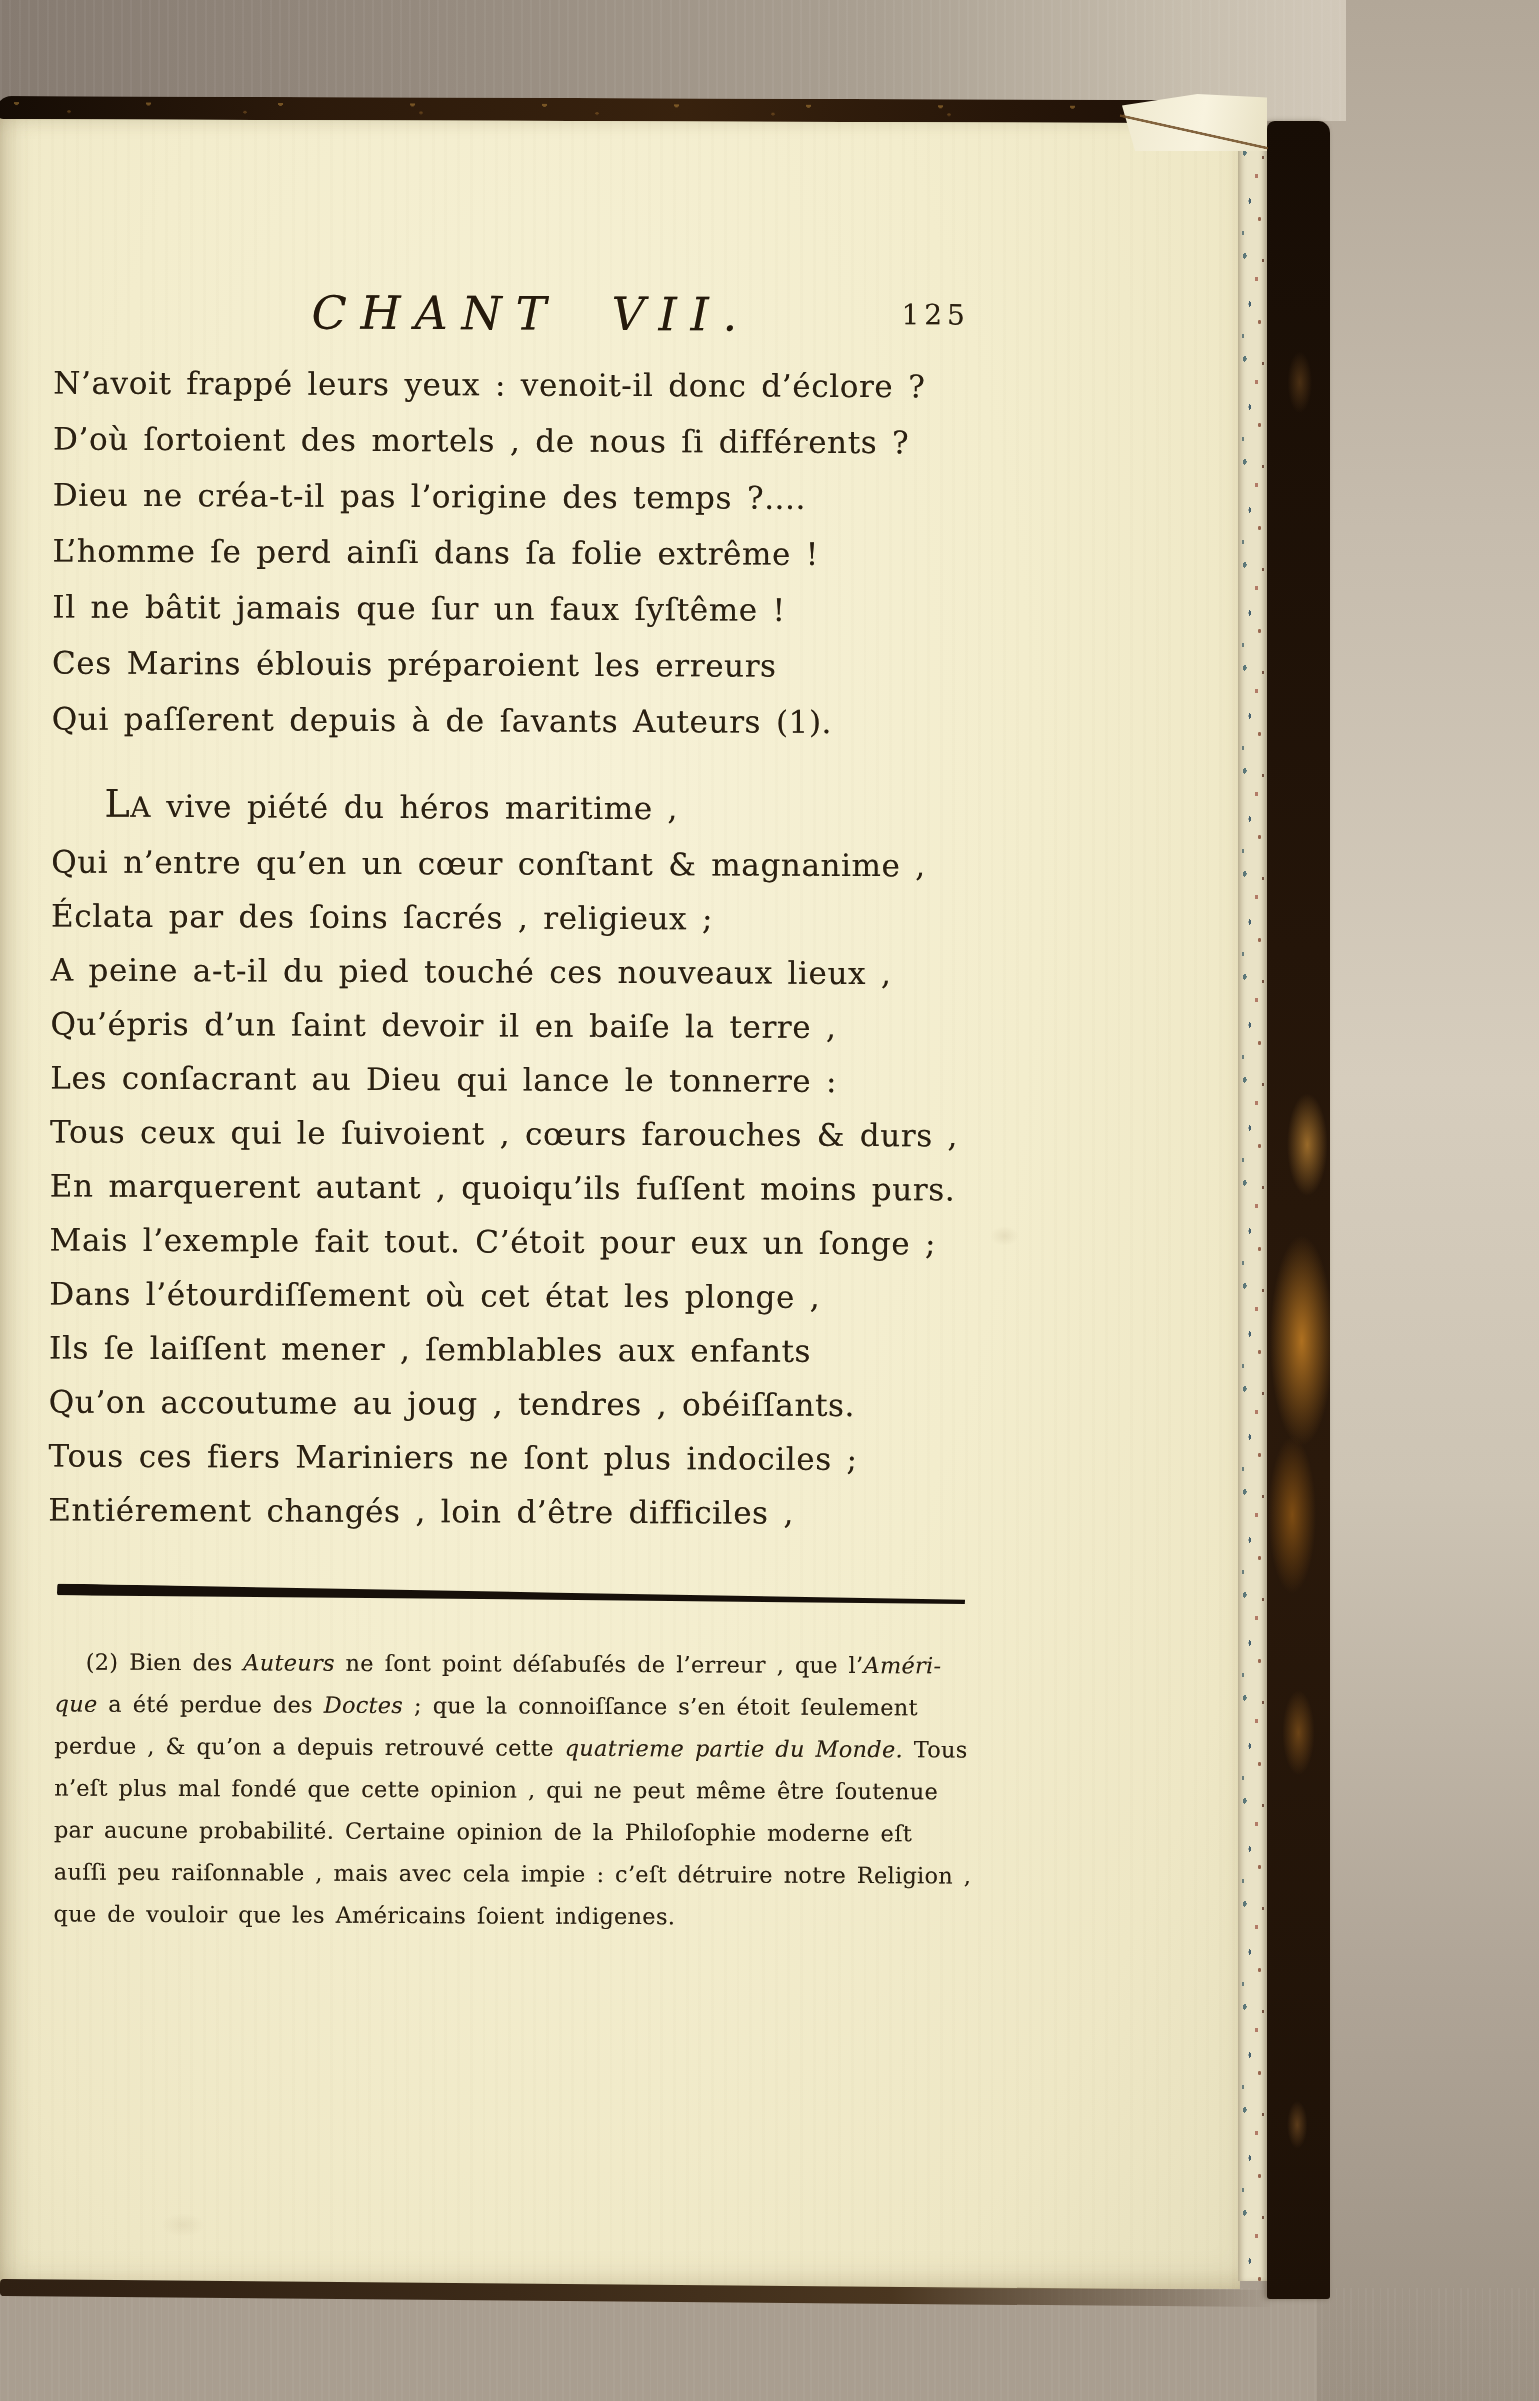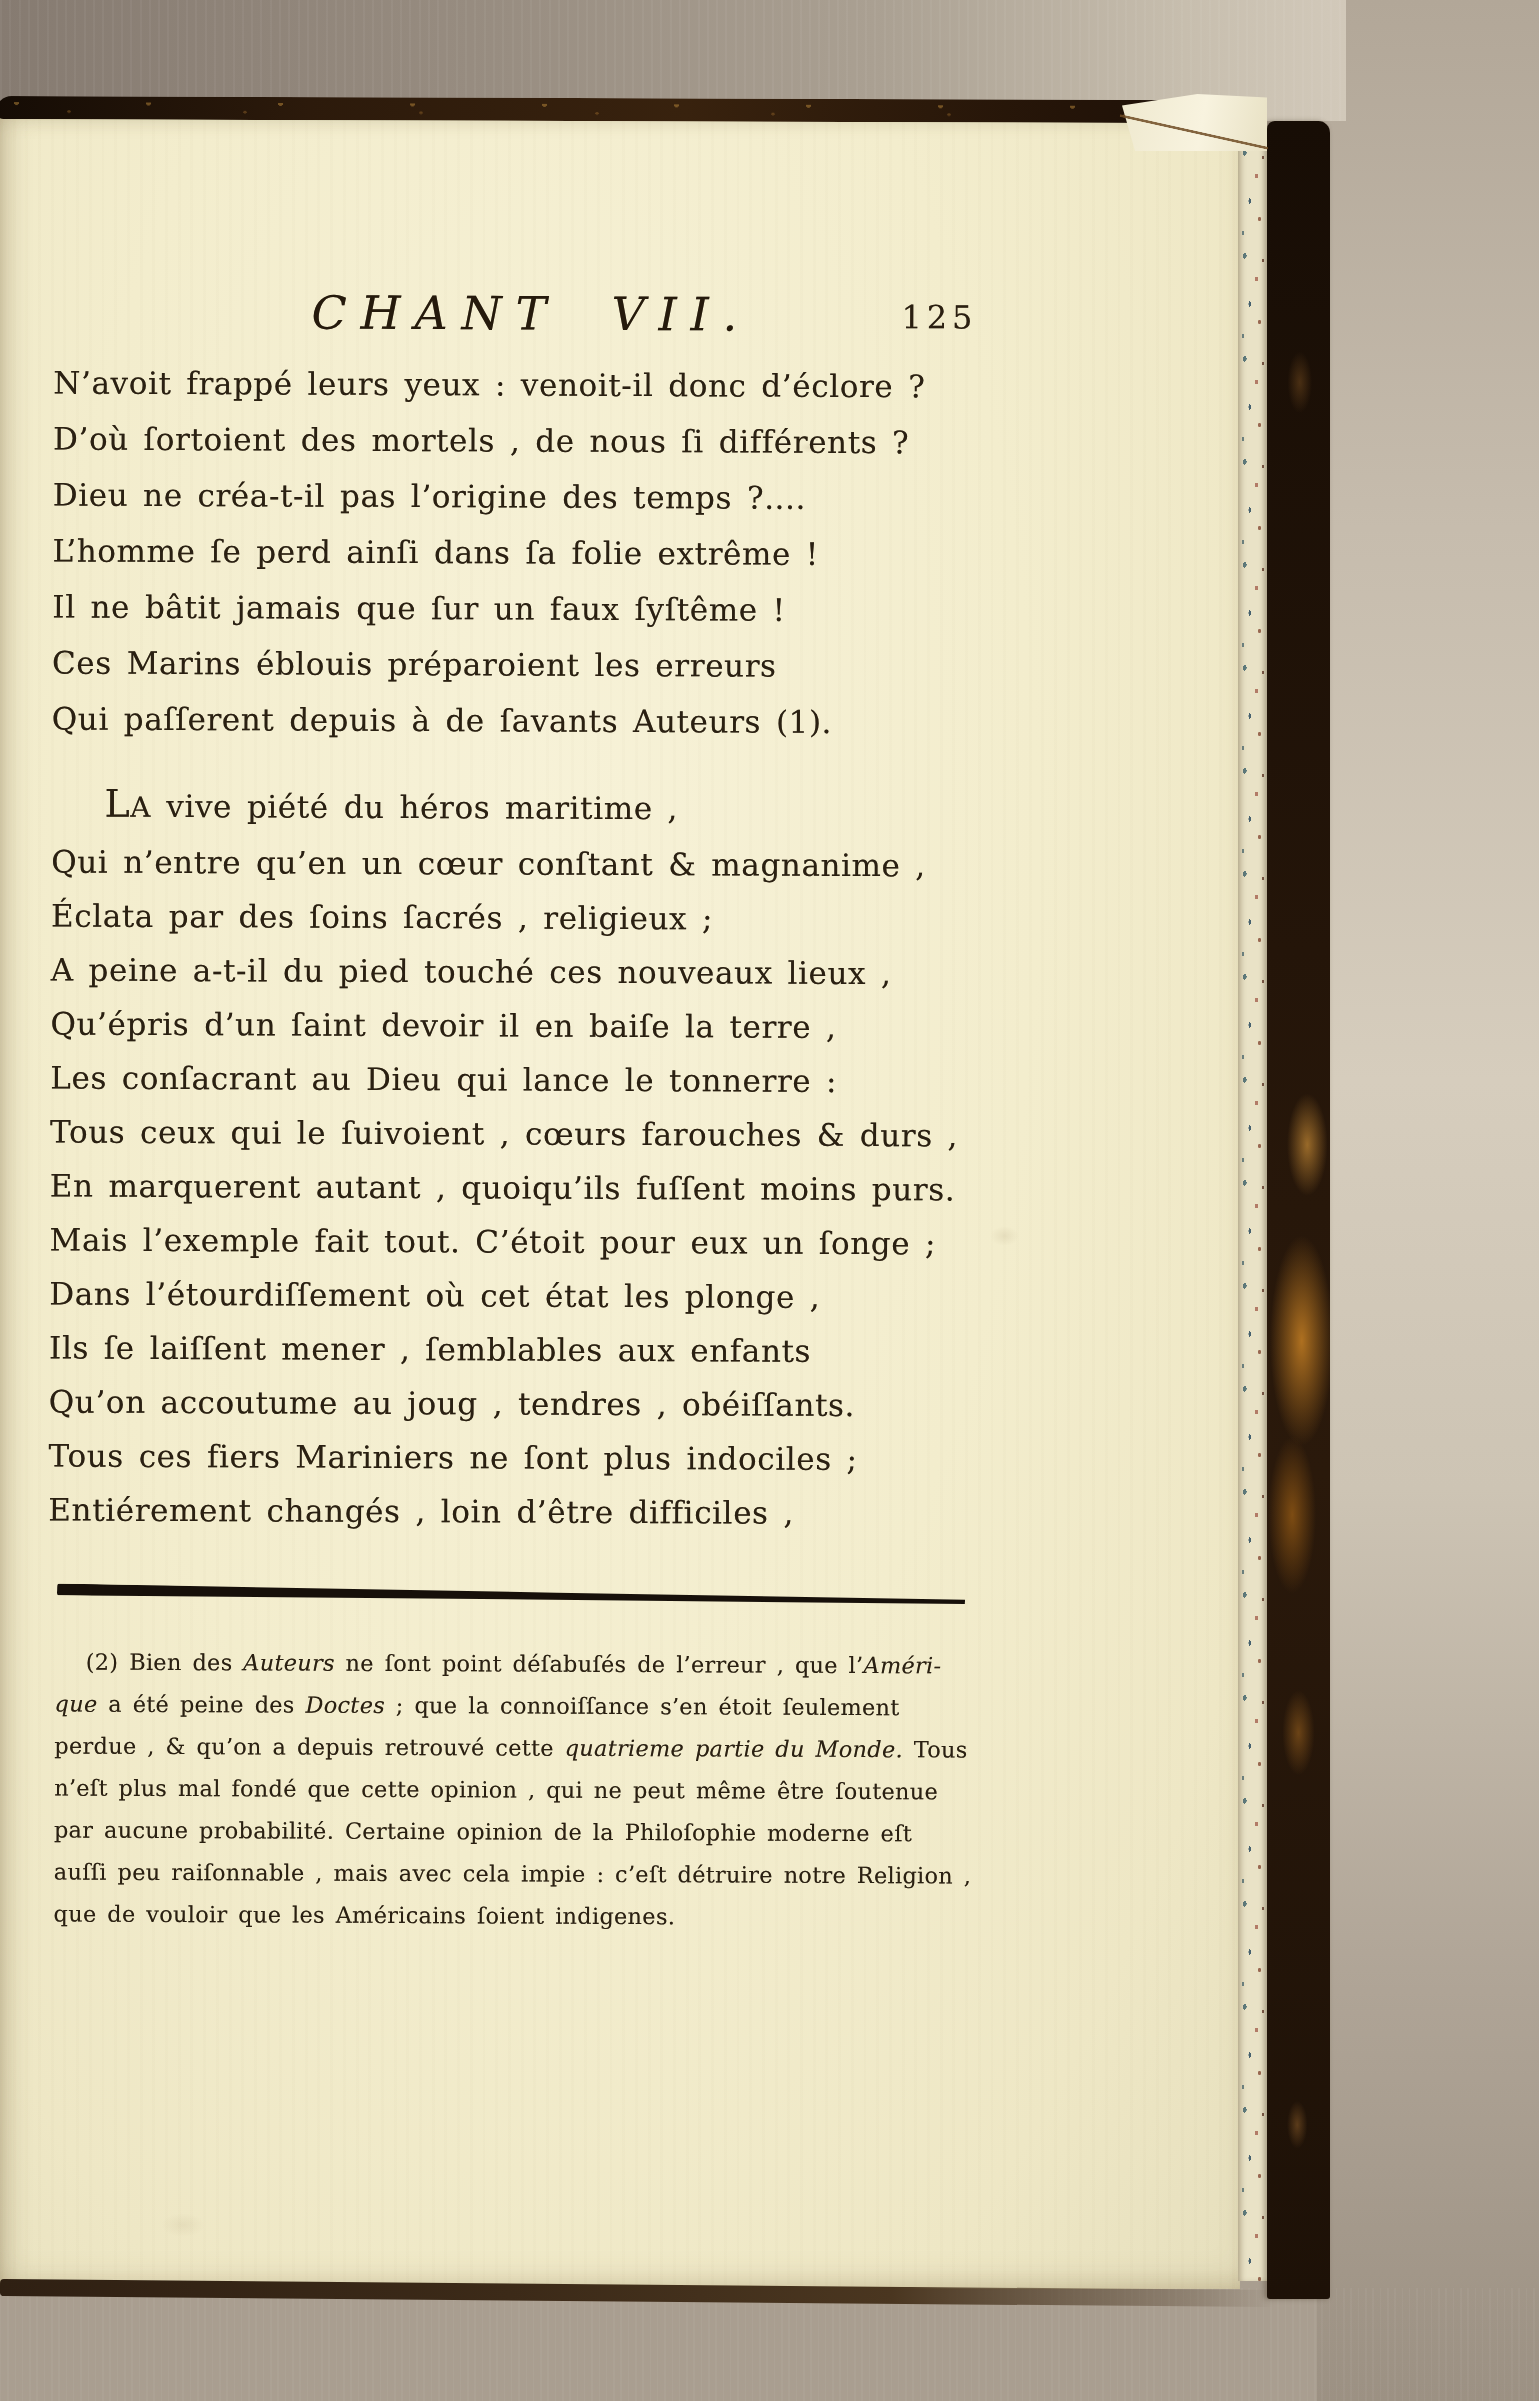--- a/index.html
+++ b/index.html
@@ -82,21 +82,21 @@
   .page-bottom-edge{position:absolute;left:0;top:2279px;width:1275px;height:16.6px;
     transform:rotate(.5deg);transform-origin:left center;border-radius:3.9px;
     background:linear-gradient(to right,#2f2013 0%,#3c2a18 40%,#4a3620 70%,rgba(74,54,32,.25) 94%,rgba(74,54,32,0) 100%);}
 
   
   .text-layer{position:absolute;left:0;top:0;width:1240px;height:2401px;
     transform:rotate(.25deg);transform-origin:50% 0;color:#2a2012;}
   .head-title{position:absolute;left:313px;top:287px;font-size:46px;font-style:italic;
     letter-spacing:.30em;word-spacing:.5em;color:#251a0c;white-space:nowrap;
     text-shadow:0 0 0.5px rgba(45,32,14,.55);}
-  .page-num{position:absolute;left:903px;top:297px;font-size:32px;letter-spacing:4.9px;
+  .page-num{position:absolute;left:903px;top:297px;font-size:28px;letter-spacing:4.9px;
     color:#2a1f10;text-shadow:0 0 0.5px rgba(45,32,14,.5);}
 
   .stanza{position:absolute;left:55px;white-space:nowrap;font-size:31px;
     letter-spacing:0.6px;word-spacing:4.4px;text-shadow:0 0 0.5px rgba(45,32,14,.5);}
   .stanza1{top:357px;line-height:56px;}
   .stanza2{top:779px;line-height:54px;}
   .stanza2 .pline:first-child{padding-left:53px;}
   .lead-cap{font-size:38px;}
   .small-cap{font-size:28px;letter-spacing:1px;}
 
@@ -158,21 +158,21 @@
       <div class="pline">Ils ſe laiſſent mener , ſemblables aux enfants</div>
       <div class="pline">Qu’on accoutume au joug , tendres , obéiſſants.</div>
       <div class="pline">Tous ces fiers Mariniers ne ſont plus indociles ;</div>
       <div class="pline">Entiérement changés , loin d’être difficiles ,</div>
     </div>
 
     <div class="footnote-rule"></div>
 
     <div class="footnote">
       <div class="fline indent"><span>(2) Bien des </span><span class="it">Auteurs</span><span> ne ſont point déſabuſés de l’erreur , que l’</span><span class="it">Améri-</span></div>
-      <div class="fline"><span class="it">que</span><span> a été peine des </span><span class="it">Doctes</span><span> ; que la connoiſſance s’en étoit ſeulement</span></div>
+      <div class="fline"><span class="it">que</span><span> a été perdue des </span><span class="it">Doctes</span><span> ; que la connoiſſance s’en étoit ſeulement</span></div>
       <div class="fline"><span>perdue , &amp; qu’on a depuis retrouvé cette </span><span class="it">quatrieme partie du Monde.</span><span> Tous</span></div>
       <div class="fline"><span>n’eſt plus mal fondé que cette opinion , qui ne peut même être ſoutenue</span></div>
       <div class="fline"><span>par aucune probabilité. Certaine opinion de la Philoſophie moderne eſt</span></div>
       <div class="fline"><span>auſſi peu raiſonnable , mais avec cela impie : c’eſt détruire notre Religion ,</span></div>
       <div class="fline"><span>que de vouloir que les Américains ſoient indigenes.</span></div>
     </div>
   </div>
 </div>
 
 

